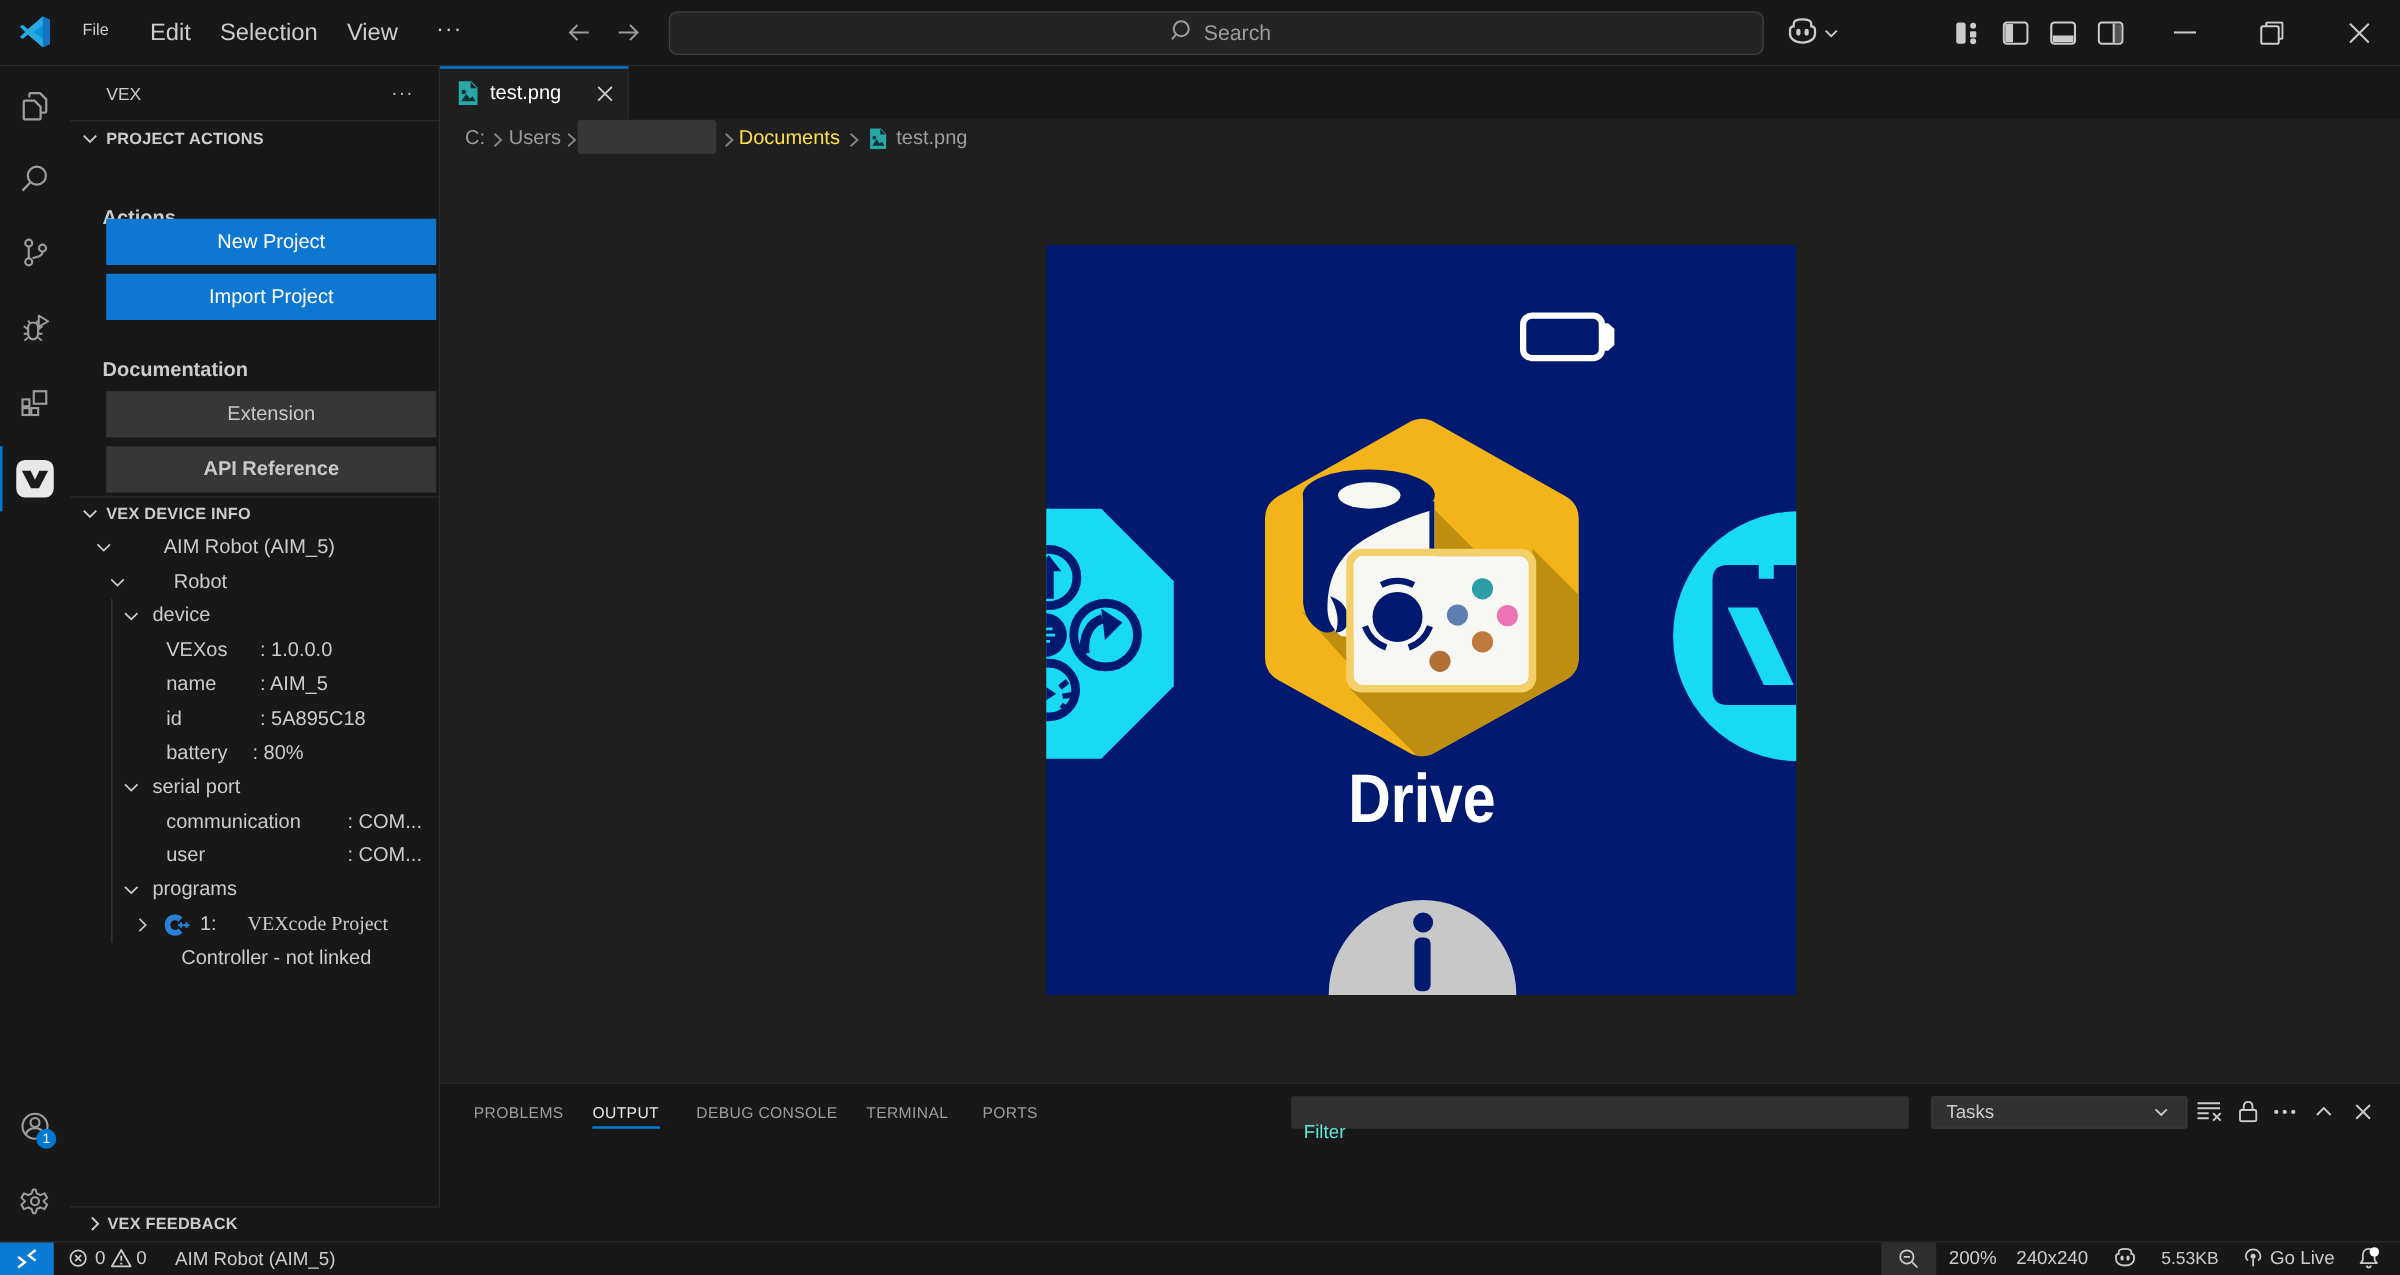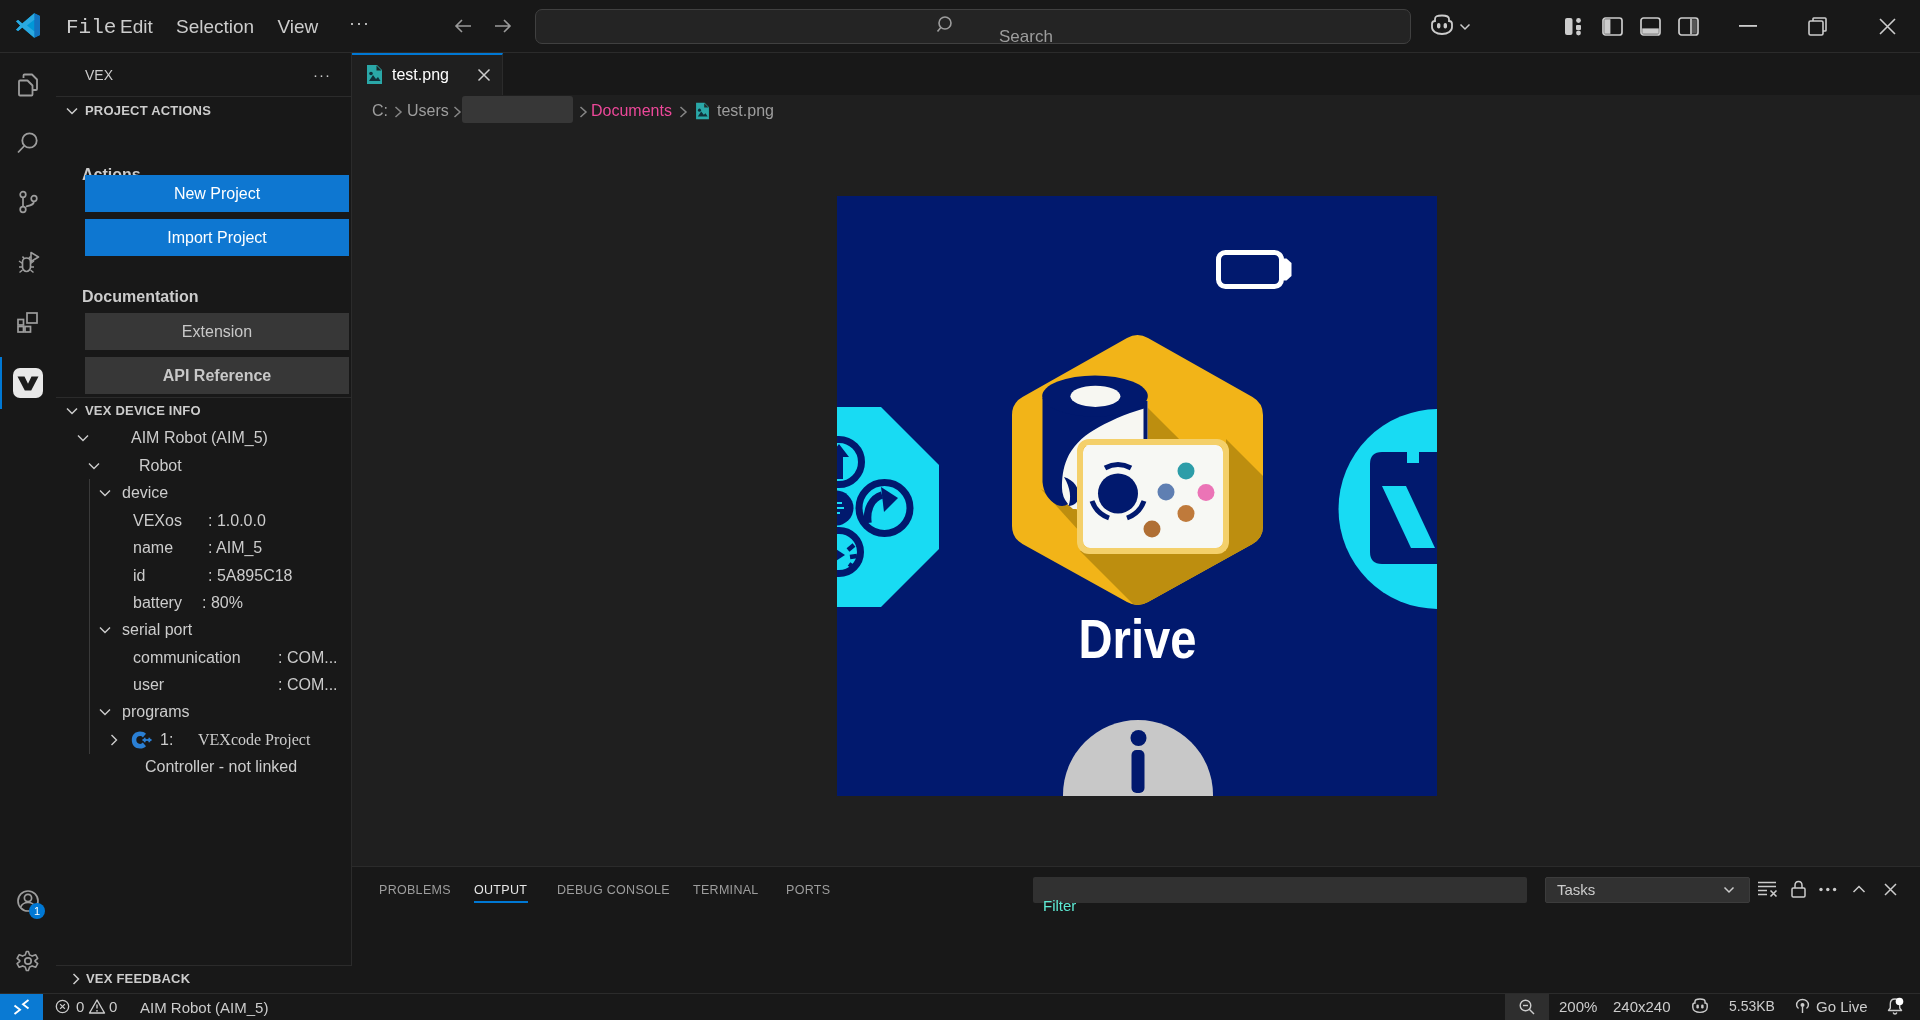--- a/index.html
+++ b/index.html
@@ -14,39 +14,39 @@
 <body>
 <div id="app">
 
   <div class="abs" style="left:0;top:0;width:1920px;height:53px;background:#181818;border-bottom:1px solid #2b2b2b;"></div>
 
   <svg class="abs" style="left:15px;top:12px;" width="26" height="27" viewBox="0 0 100 100">
     <path fill="#0098d7" d="M74 3 L96 13 L96 87 L74 97 L28 58 L12 71 L4 66 L20 50 L4 34 L12 29 L28 42 Z"></path>
     <path fill="#1373c0" d="M74 3 L96 13 L96 87 L74 97 Z"></path>
     <path fill="#2aa9e0" d="M74 28 L74 72 L46 50 Z M74 3 L28 42 L12 29 L4 34 L20 50 L4 66 L12 71 L28 58 L74 97 Z" fill-rule="evenodd"></path>
   </svg>
-  <div class="abs ccc" style="left:66px;top:15.5px;font-size:21px;font-family:Liberation Mono, monospace;">File</div>
+  <div class="abs ccc" style="left:66px;top:15.5px;font-size:13px;">File</div>
   <div class="abs ccc" style="left:120px;top:15.5px;font-size:19px;">Edit</div>
   <div class="abs ccc" style="left:176px;top:15.5px;font-size:19px;">Selection</div>
   <div class="abs ccc" style="left:277.5px;top:15.5px;font-size:19px;">View</div>
   <div class="abs ccc" style="left:349px;top:13px;font-size:18px;letter-spacing:1px;">···</div>
 
   <svg class="abs" style="left:452px;top:15px;" width="22" height="22" viewBox="0 0 22 22">
     <path d="M19 11 H4 M10 5 L4 11 L10 17" stroke="#9a9a9a" stroke-width="1.6" fill="none"></path>
   </svg>
   <svg class="abs" style="left:492px;top:15px;" width="22" height="22" viewBox="0 0 22 22">
     <path d="M3 11 H18 M12 5 L18 11 L12 17" stroke="#9a9a9a" stroke-width="1.6" fill="none"></path>
   </svg>
 
   <div class="abs" style="left:535px;top:9px;width:876px;height:35px;background:#242424;border:1px solid #404040;border-radius:7px;"></div>
   <svg class="abs" style="left:936px;top:15px;" width="20" height="20" viewBox="0 0 20 20">
     <circle cx="9" cy="8" r="6" stroke="#9d9d9d" stroke-width="1.6" fill="none"></circle>
     <path d="M4.8 12.5 L1.5 16.5" stroke="#9d9d9d" stroke-width="1.6"></path>
   </svg>
-  <div class="abs" style="left:963px;top:27px;font-size:17px;color:#9d9d9d;margin-left:36px;">Search</div>
+  <div class="abs" style="left:963px;top:17px;font-size:17px;color:#9d9d9d;">Search</div>
 
   <svg class="abs" style="left:1429px;top:14px;" width="26" height="25" viewBox="0 0 26 25">
     <path fill="none" stroke="#cccccc" stroke-width="1.8" d="M6 5 C6 2.5 8 1.5 13 1.5 C18 1.5 20 2.5 20 5 L20 7 C22 7 23 8 23 10 L23 13 C23 17 19 20 13 20 C7 20 3 17 3 13 L3 10 C3 8 4 7 6 7 Z"></path>
     <rect x="8" y="9" width="3.4" height="5.5" rx="1.7" fill="#cccccc"></rect>
     <rect x="14.6" y="9" width="3.4" height="5.5" rx="1.7" fill="#cccccc"></rect>
   </svg>
   <svg class="abs" style="left:1459px;top:22px;" width="12" height="10" viewBox="0 0 12 10">
     <path d="M1.5 2.5 L6 7 L10.5 2.5" stroke="#cccccc" stroke-width="1.5" fill="none"></path>
   </svg>
 
@@ -224,21 +224,21 @@
       <path d="M4.5 3 L10 8 L4.5 13" stroke="#868686" stroke-width="1.5" fill="none"></path>
     </svg>
   <div class="abs" style="left:407px;top:102px;font-size:16px;color:#9d9d9d;">Users</div>
   <svg class="abs" style="left:450px;top:104px;" width="14" height="16" viewBox="0 0 14 16">
       <path d="M4.5 3 L10 8 L4.5 13" stroke="#868686" stroke-width="1.5" fill="none"></path>
     </svg>
   <div class="abs" style="left:462px;top:96px;width:111px;height:27px;background:#373737;border-radius:3px;"></div>
   <svg class="abs" style="left:576px;top:104px;" width="14" height="16" viewBox="0 0 14 16">
       <path d="M4.5 3 L10 8 L4.5 13" stroke="#868686" stroke-width="1.5" fill="none"></path>
     </svg>
-  <div class="abs" style="left:591px;top:102px;font-size:16px;color:#ec4899;">Documents</div>
+  <div class="abs" style="left:591px;top:102px;font-size:16px;color:#fde047;">Documents</div>
   <svg class="abs" style="left:676px;top:104px;" width="14" height="16" viewBox="0 0 14 16">
       <path d="M4.5 3 L10 8 L4.5 13" stroke="#868686" stroke-width="1.5" fill="none"></path>
     </svg>
   <svg class="abs" style="left:695px;top:102px;" width="15" height="18" viewBox="0 0 17 21">
     <path fill="#2aa8a8" d="M1 1 H11 L16 6 V20 H1 Z"></path>
     <path fill="#1f1f1f" d="M10.5 1.5 L10.5 6.5 L15.5 6.5 Z" opacity="0.9"></path>
     <circle cx="5" cy="9.5" r="1.8" fill="#10303a"></circle>
     <path fill="#10303a" d="M3 17 L7 11 L10 15 L12 13 L14.5 17 Z"></path>
   </svg>
   <div class="abs" style="left:717px;top:102px;font-size:16px;color:#9d9d9d;">test.png</div>

